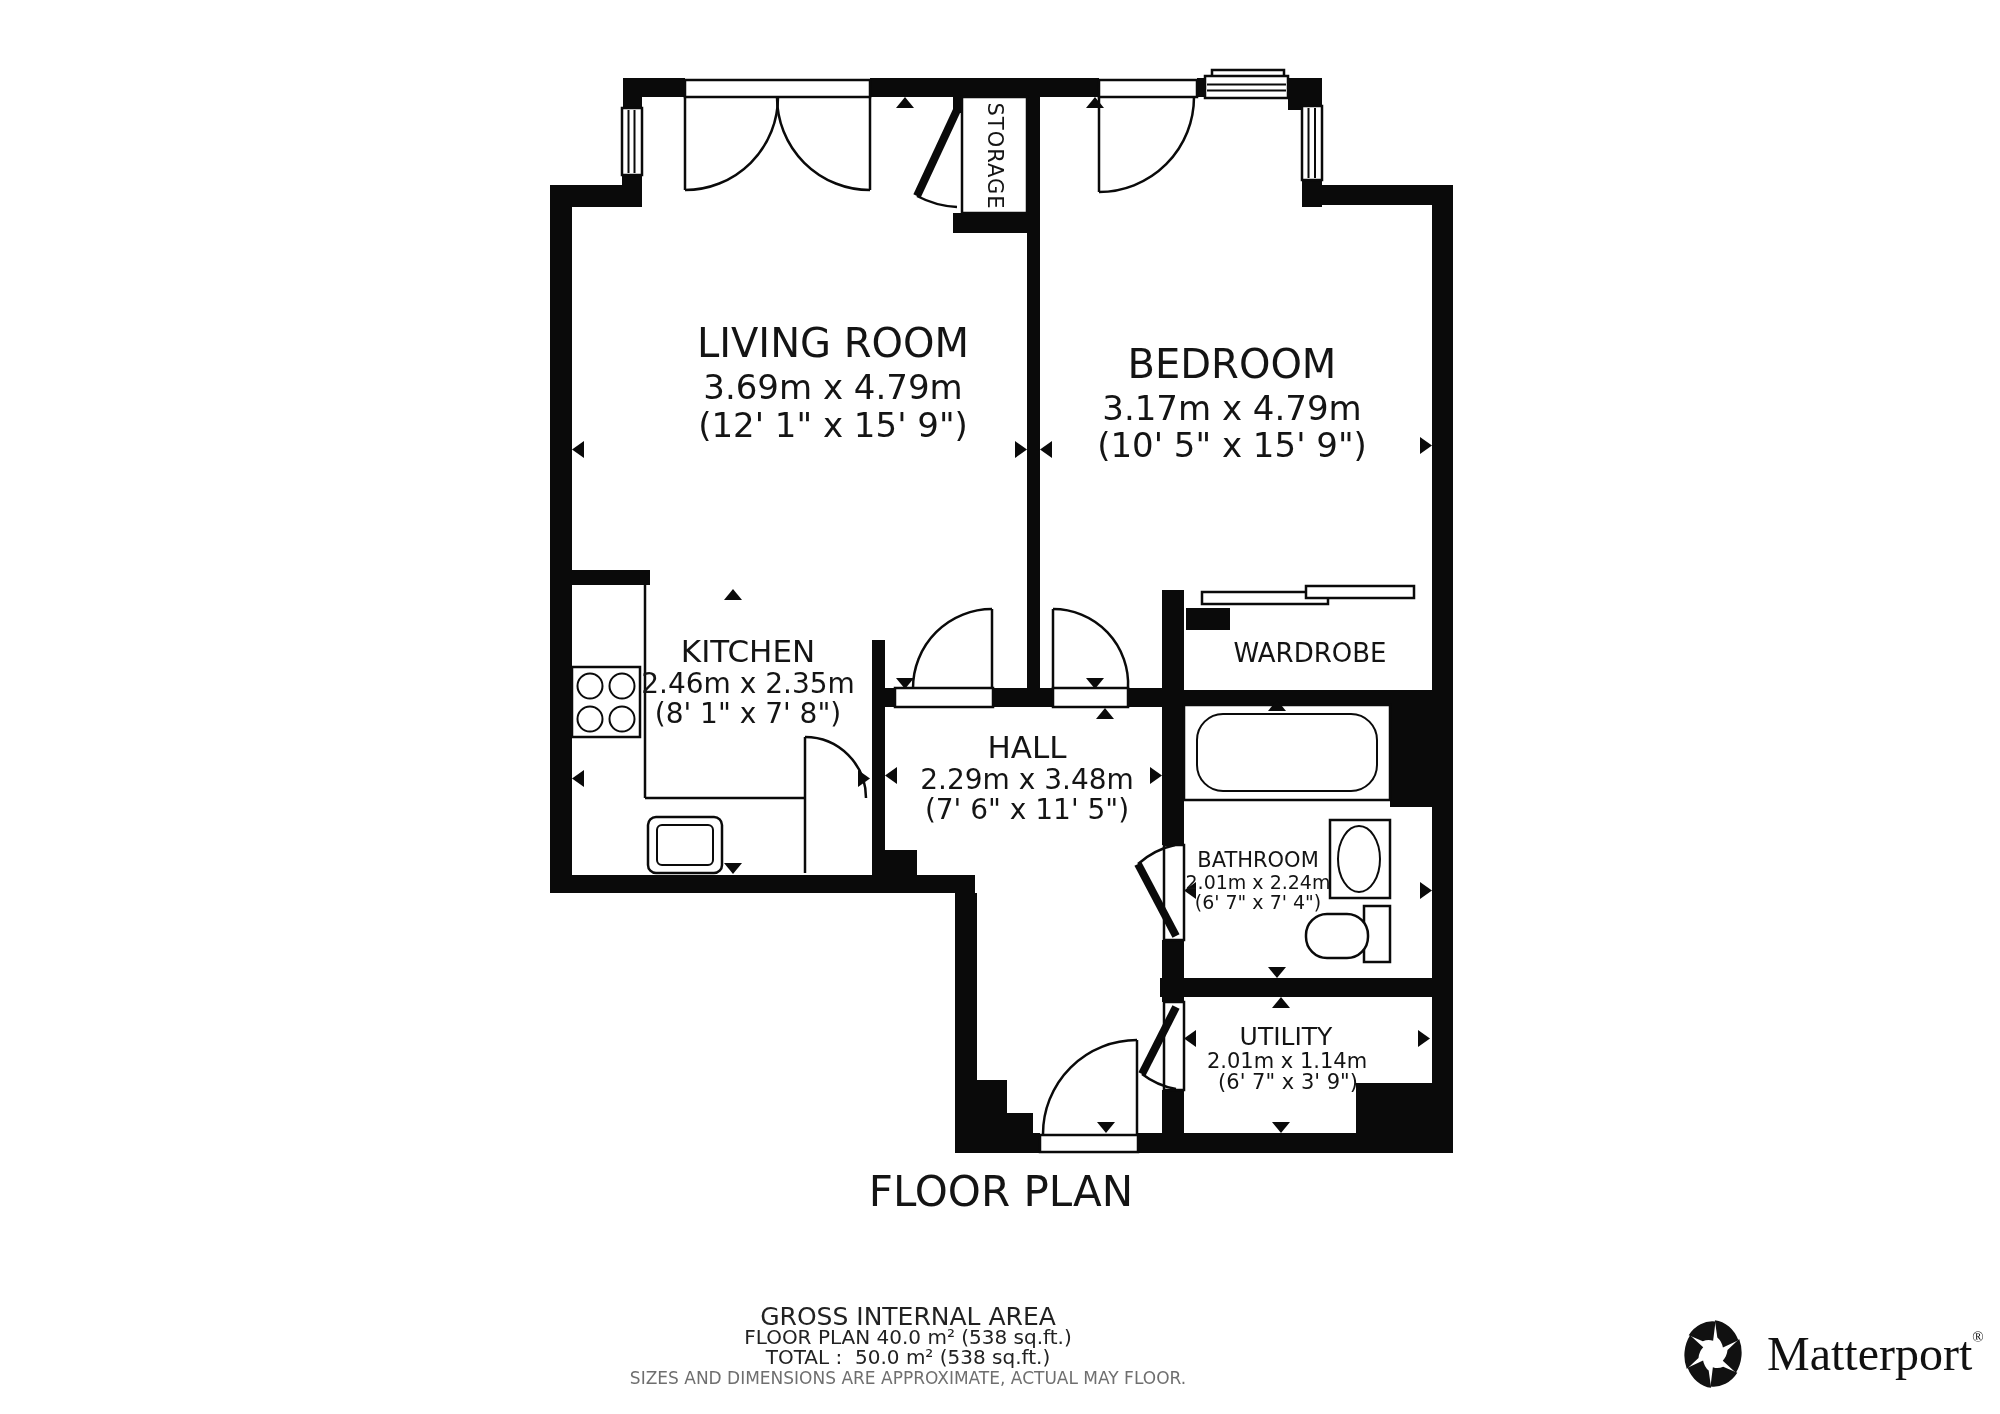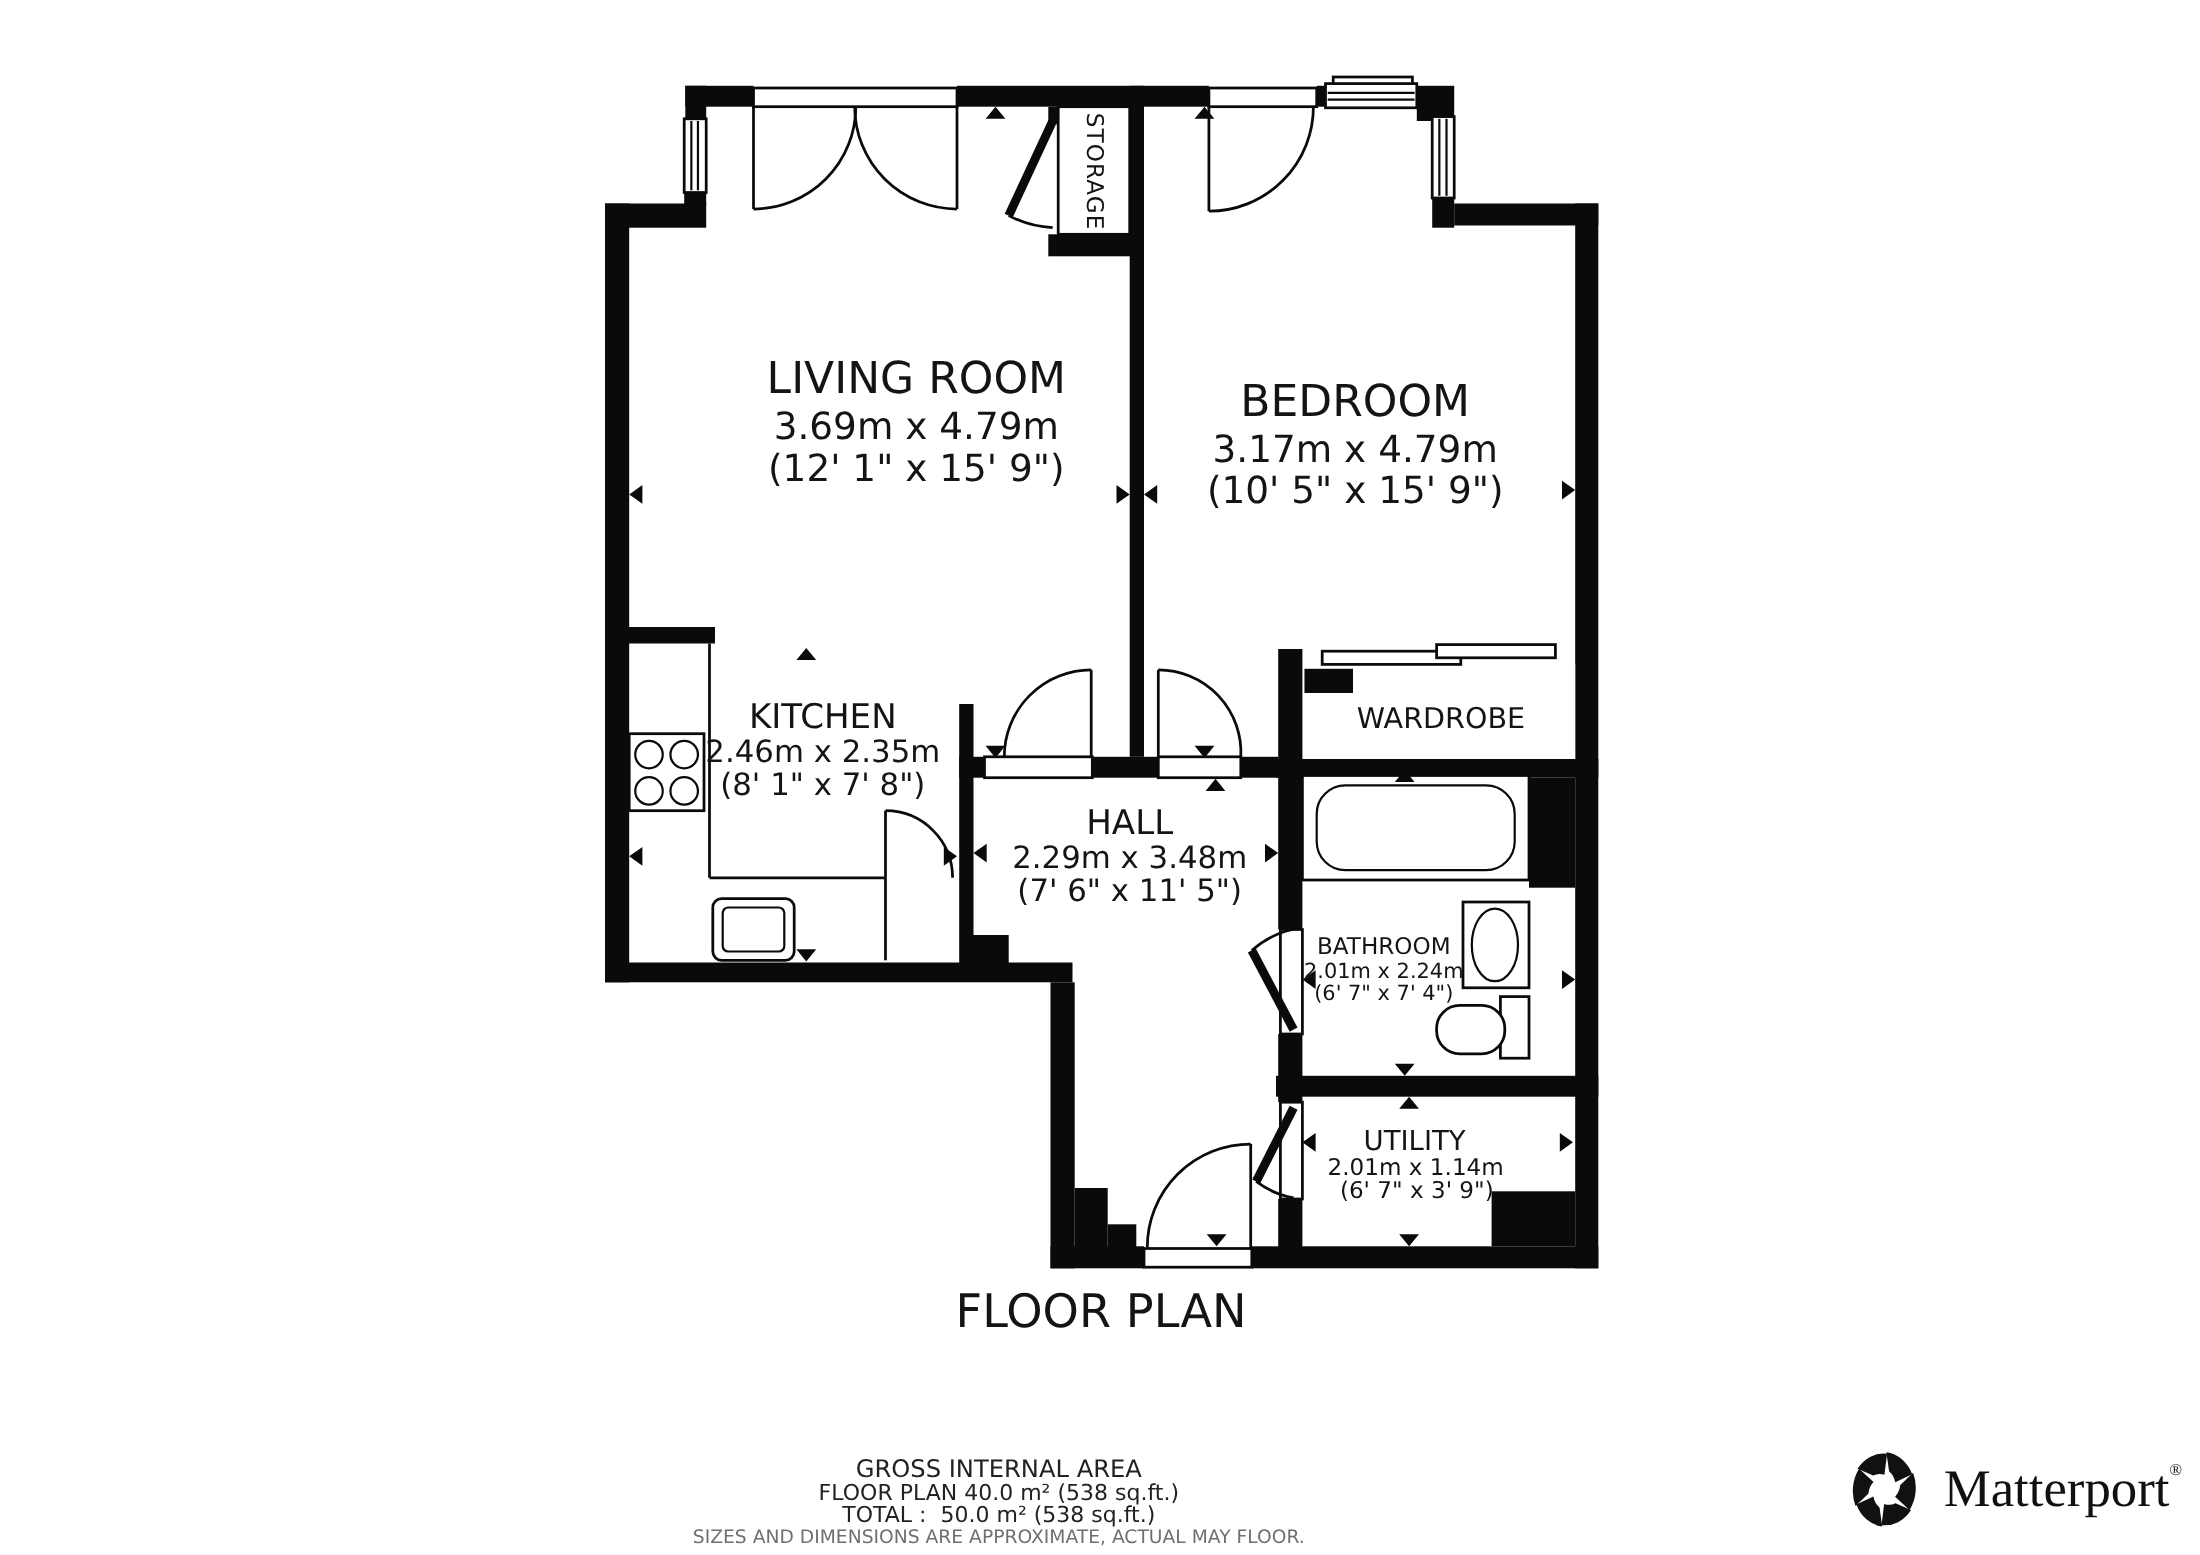--- a/index.html
+++ b/index.html
@@ -19,21 +19,21 @@
   .t-storage{font-size:21px;letter-spacing:1px;}
   .t-title{font-size:42px;}
   .wall{fill:#0a0a0a;}
   .o{fill:#ffffff;stroke:#0a0a0a;stroke-width:2.5;}
   .ln{stroke:#0a0a0a;stroke-width:2.5;fill:none;}
   .ln1{stroke:#0a0a0a;stroke-width:2;fill:none;}
   .arc{stroke:#0a0a0a;stroke-width:2.5;fill:none;}
   .leaf{stroke:#0a0a0a;stroke-width:8;fill:none;}
   .tri{fill:#0a0a0a;}
   .footer{position:absolute;left:508px;top:1306px;width:800px;text-align:center;color:#222222;}
-  .footer .f1{font-size:22px;line-height:21px;margin-top:20px;}
+  .footer .f1{font-size:25px;line-height:21px;}
   .footer .f2{font-size:20px;line-height:20px;}
   .footer .f3{font-size:20px;line-height:20px;white-space:pre-wrap;}
   .footer .f4{font-size:17px;line-height:21px;color:#6f6f6f;margin-top:1px;}
   .brand{position:absolute;left:1682px;top:1318px;display:flex;align-items:center;gap:23px;}
   .brand .word{font-family:"Liberation Serif","DejaVu Serif",serif;font-size:48px;color:#111111;line-height:1;}
   .brand sup{font-size:15px;vertical-align:28px;}
 </style>
 </head>
 <body>
 

